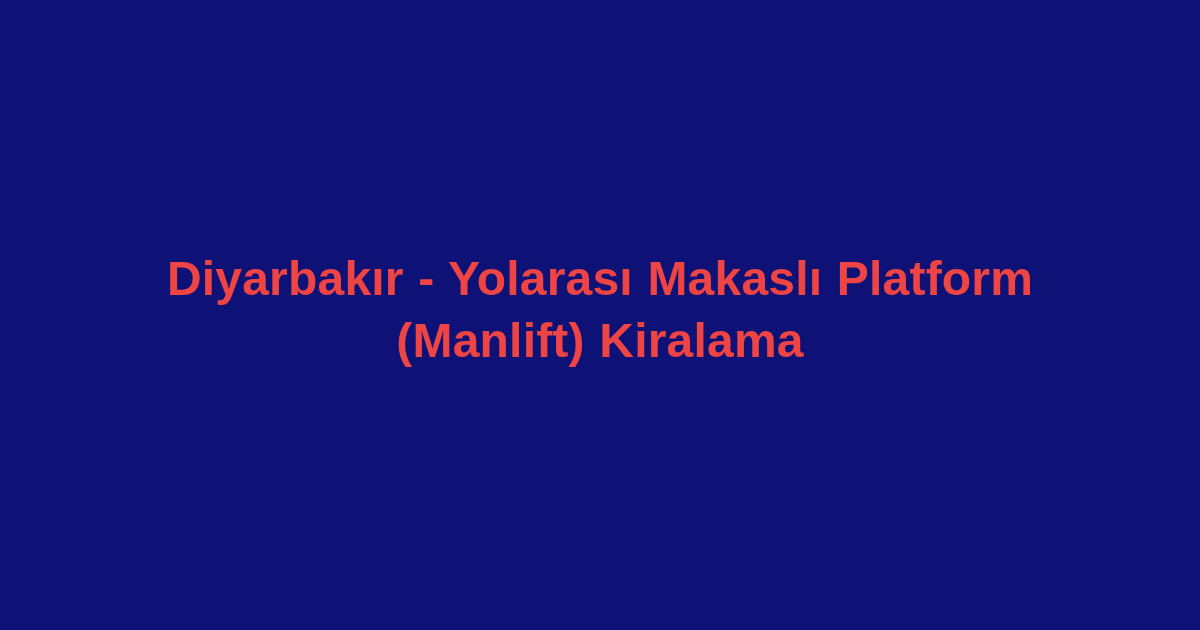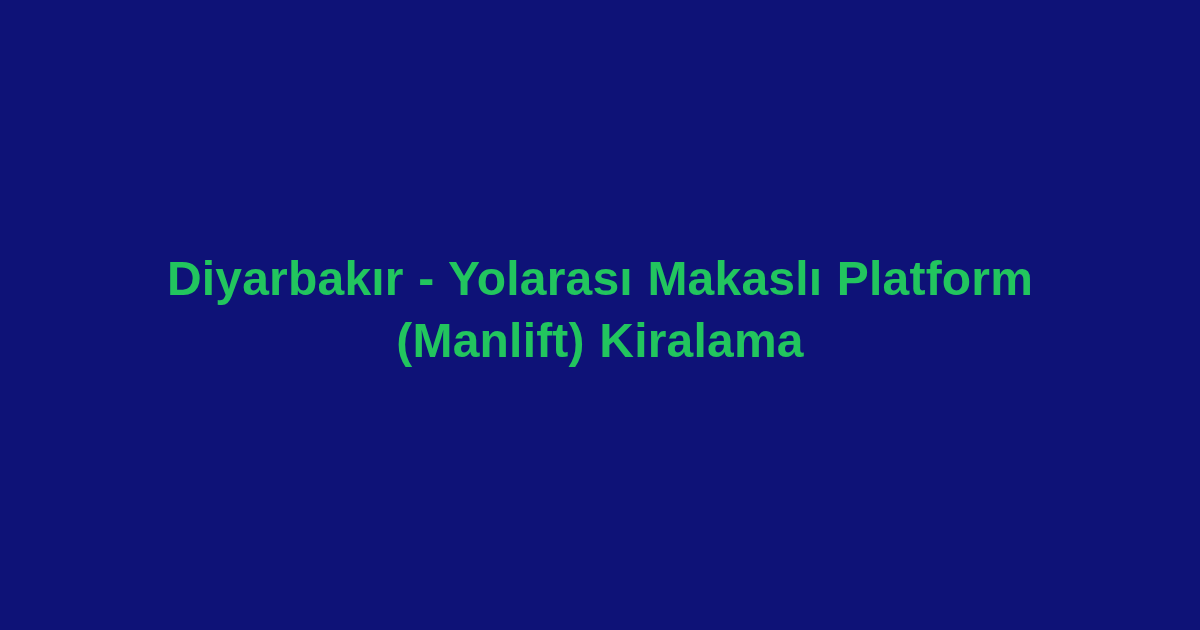--- a/index.html
+++ b/index.html
@@ -56,17 +56,17 @@
     margin-right: auto;
   }
 </style>
 </head>
 <body style="background-color: rgb(14, 18, 119);">
 
 <div class="share-card" style="background-color: rgb(14, 18, 119);">
 
   <div class="headline-block">
 
-    <h1 class="headline" style="color: #22c55e;">Diyarbakır - Yolarası Makaslı Platform (Manlift) Kiralama</h1>
+    <h1 class="headline" style="color: #ef4444;">Diyarbakır - Yolarası Makaslı Platform (Manlift) Kiralama</h1>
 
   </div>
 
 </div>
 
 </body></html>

